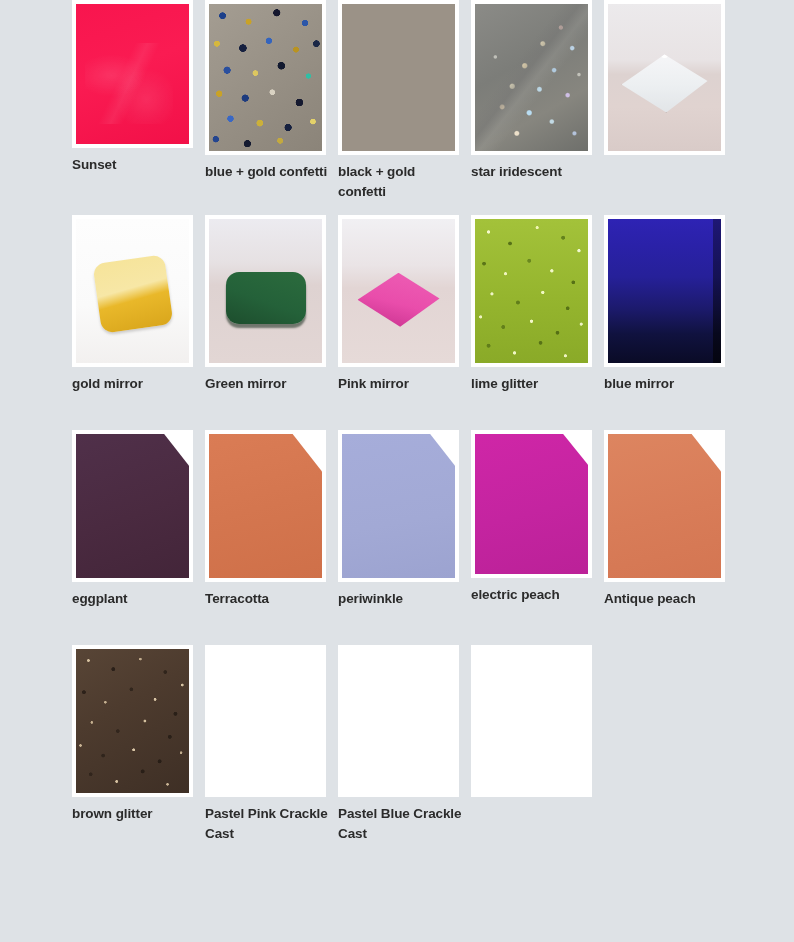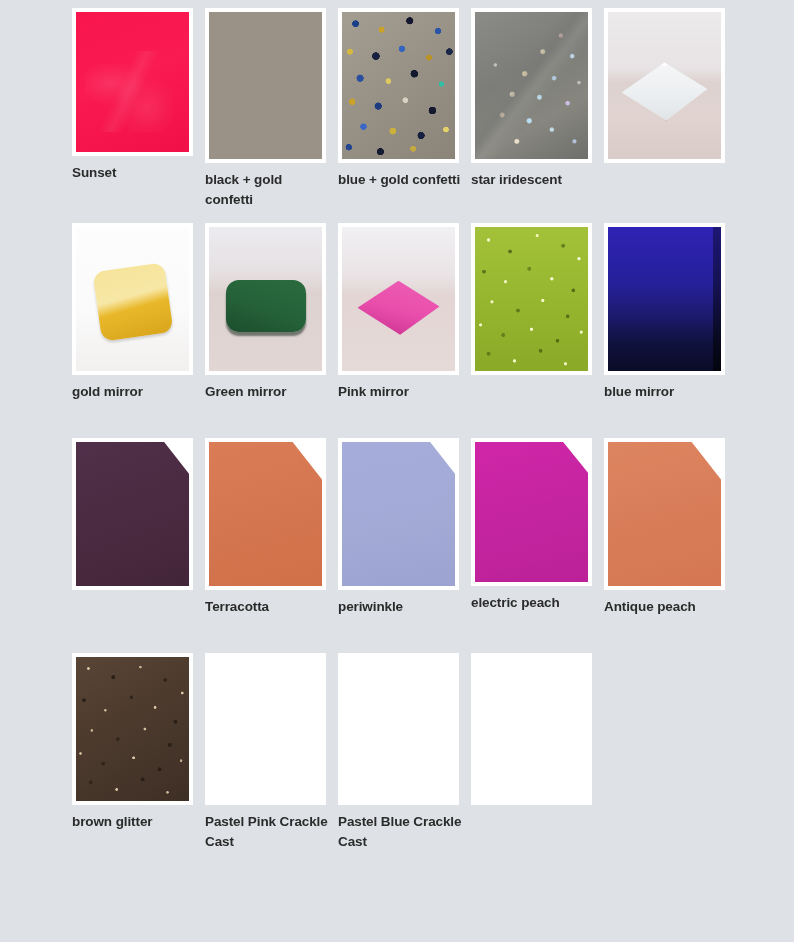--- a/index.html
+++ b/index.html
@@ -11,21 +11,20 @@
     overflow: hidden;
   }
   .swatch-grid {
     width: 794px;
     padding: 0 60px 0 72px;
     display: grid;
     grid-template-columns: repeat(5, 121px);
     column-gap: 12px;
     grid-template-rows: 215px 215px 215px 220px;
     align-content: start;
-    margin-top: 8px;
   }
   .swatch-card {
     display: flex;
     flex-direction: column;
     align-items: flex-start;
     width: 121px;
   }
   .thumb-frame {
     background: #ffffff;
     padding: 4px;
@@ -326,29 +325,29 @@
 
 <div class="swatch-grid">
     <div class="swatch-card">
       <div class="thumb-frame">
         <div class="thumb h148 art-sunset"></div>
       </div>
       <div class="swatch-label">Sunset</div>
     </div>
     <div class="swatch-card">
       <div class="thumb-frame">
+        <div class="thumb h155 art-bluegold"></div>
+      </div>
+      <div class="swatch-label">blue + gold confetti</div>
+    </div>
+    <div class="swatch-card">
+      <div class="thumb-frame">
         <div class="thumb h155 art-blackgold"></div>
       </div>
       <div class="swatch-label">black + gold confetti</div>
-    </div>
-    <div class="swatch-card">
-      <div class="thumb-frame">
-        <div class="thumb h155 art-bluegold"></div>
-      </div>
-      <div class="swatch-label">blue + gold confetti</div>
     </div>
     <div class="swatch-card">
       <div class="thumb-frame">
         <div class="thumb h155 art-stariri"></div>
       </div>
       <div class="swatch-label">star iridescent</div>
     </div>
     <div class="swatch-card">
       <div class="thumb-frame">
         <div class="thumb h155 art-silvermirror">
@@ -377,33 +376,35 @@
         <div class="thumb h152 art-pinkmirror">
           <div class="diamond"></div>
         </div>
       </div>
       <div class="swatch-label">Pink mirror</div>
     </div>
     <div class="swatch-card">
       <div class="thumb-frame">
         <div class="thumb h152 art-limeglitter"></div>
       </div>
+      <div class="swatch-label">lime glitter</div>
     </div>
     <div class="swatch-card">
       <div class="thumb-frame">
         <div class="thumb h152 art-bluemirror"></div>
       </div>
       <div class="swatch-label">blue mirror</div>
     </div>
     <div class="swatch-card">
       <div class="thumb-frame">
         <div class="thumb h152 sheet">
           <div class="body fill-eggplant"></div>
         </div>
       </div>
+      <div class="swatch-label">eggplant</div>
     </div>
     <div class="swatch-card">
       <div class="thumb-frame">
         <div class="thumb h152 sheet soft">
           <div class="body fill-terracotta"></div>
         </div>
       </div>
       <div class="swatch-label">Terracotta</div>
     </div>
     <div class="swatch-card">

